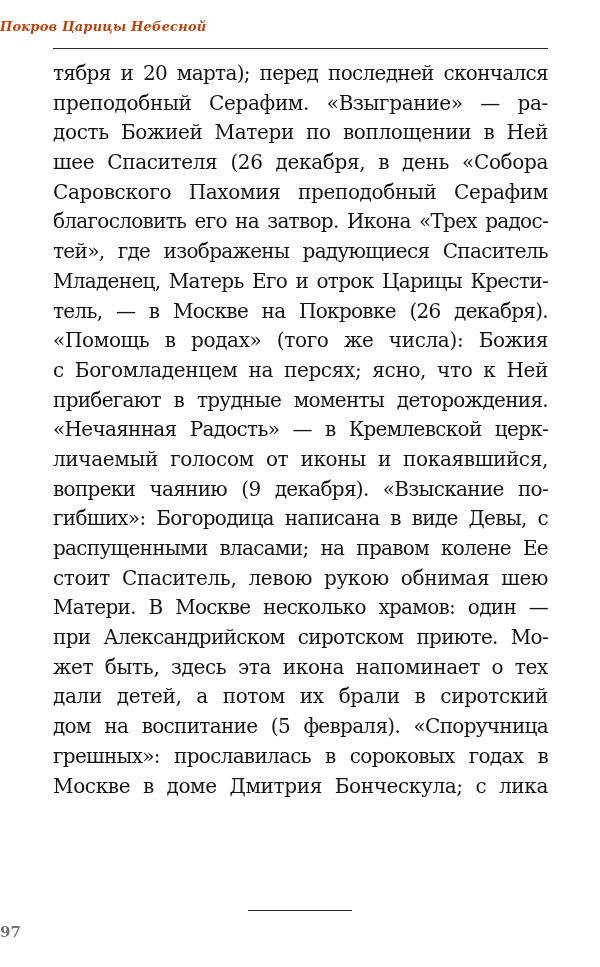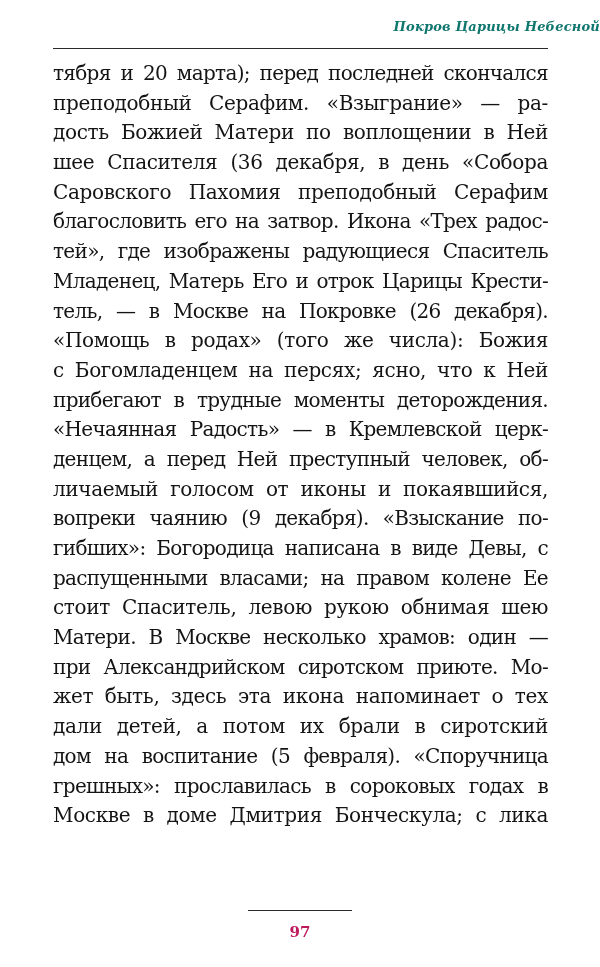--- a/index.html
+++ b/index.html
@@ -12,27 +12,27 @@
       height: 967px;
       position: relative;
       overflow: hidden;
       color: #141414;
     }
     .running-head {
       position: absolute;
       left: 0;
       width: 600px;
       top: 19px;
-      text-align: right;
+      text-align: left;
       font-family: "DejaVu Serif", serif;
       font-style: italic;
       font-weight: bold;
       font-size: 13px;
       letter-spacing: 0.2px;
-      color: #0f766e;
+      color: #c2410c;
     }
     .head-rule {
       position: absolute;
       left: 53px;
       width: 495px;
       top: 48px;
       height: 0;
       border-top: 1.5px solid #2a2a2a;
     }
     .body-text {
@@ -63,48 +63,46 @@
       width: 104px;
       top: 910px;
       height: 0;
       border-top: 1.5px solid #2a2a2a;
     }
     .folio {
       position: absolute;
       left: 0;
       width: 600px;
       top: 923px;
-      text-align: center;
       font-family: "DejaVu Serif", serif;
       font-weight: bold;
       font-size: 15px;
-      color: #be185d;
+      color: #737373;
     }
   </style>
 </head>
 <body>
 
 <div class="running-head">Покров Царицы Небесной</div>
 <div class="head-rule"></div>
 
 <div class="body-text">
   <span class="line tight">тября и 20 марта); перед последней скончался</span>
   <span class="line">преподобный Серафим. «Взыграние» — ра-</span>
   <span class="line">дость Божией Матери по воплощении в Ней</span>
-  <span class="line">шее Спасителя (36 декабря, в день «Собора</span>
+  <span class="line">шее Спасителя (26 декабря, в день «Собора</span>
   <span class="line">Саровского Пахомия преподобный Серафим</span>
   <span class="line tight">благословить его на затвор. Икона «Трех радос-</span>
   <span class="line tight">тей», где изображены радующиеся Спаситель</span>
   <span class="line tight">Младенец, Матерь Его и отрок Царицы Крести-</span>
   <span class="line tight">тель, — в Москве на Покровке (26 декабря).</span>
   <span class="line">«Помощь в родах» (того же числа): Божия</span>
   <span class="line">с Богомладенцем на персях; ясно, что к Ней</span>
   <span class="line tight">прибегают в трудные моменты деторождения.</span>
   <span class="line tight">«Нечаянная Радость» — в Кремлевской церк-</span>
-  <span class="line tight">денцем, а перед Ней преступный человек, об-</span>
   <span class="line">личаемый голосом от иконы и покаявшийся,</span>
   <span class="line tight">вопреки чаянию (9 декабря). «Взыскание по-</span>
   <span class="line tight">гибших»: Богородица написана в виде Девы, с</span>
   <span class="line tight">распущенными власами; на правом колене Ее</span>
   <span class="line">стоит Спаситель, левою рукою обнимая шею</span>
   <span class="line tight">Матери. В Москве несколько храмов: один —</span>
   <span class="line tight">при Александрийском сиротском приюте. Мо-</span>
   <span class="line">жет быть, здесь эта икона напоминает о тех</span>
   <span class="line">дали детей, а потом их брали в сиротский</span>
   <span class="line tight">дом на воспитание (5 февраля). «Споручница</span>

